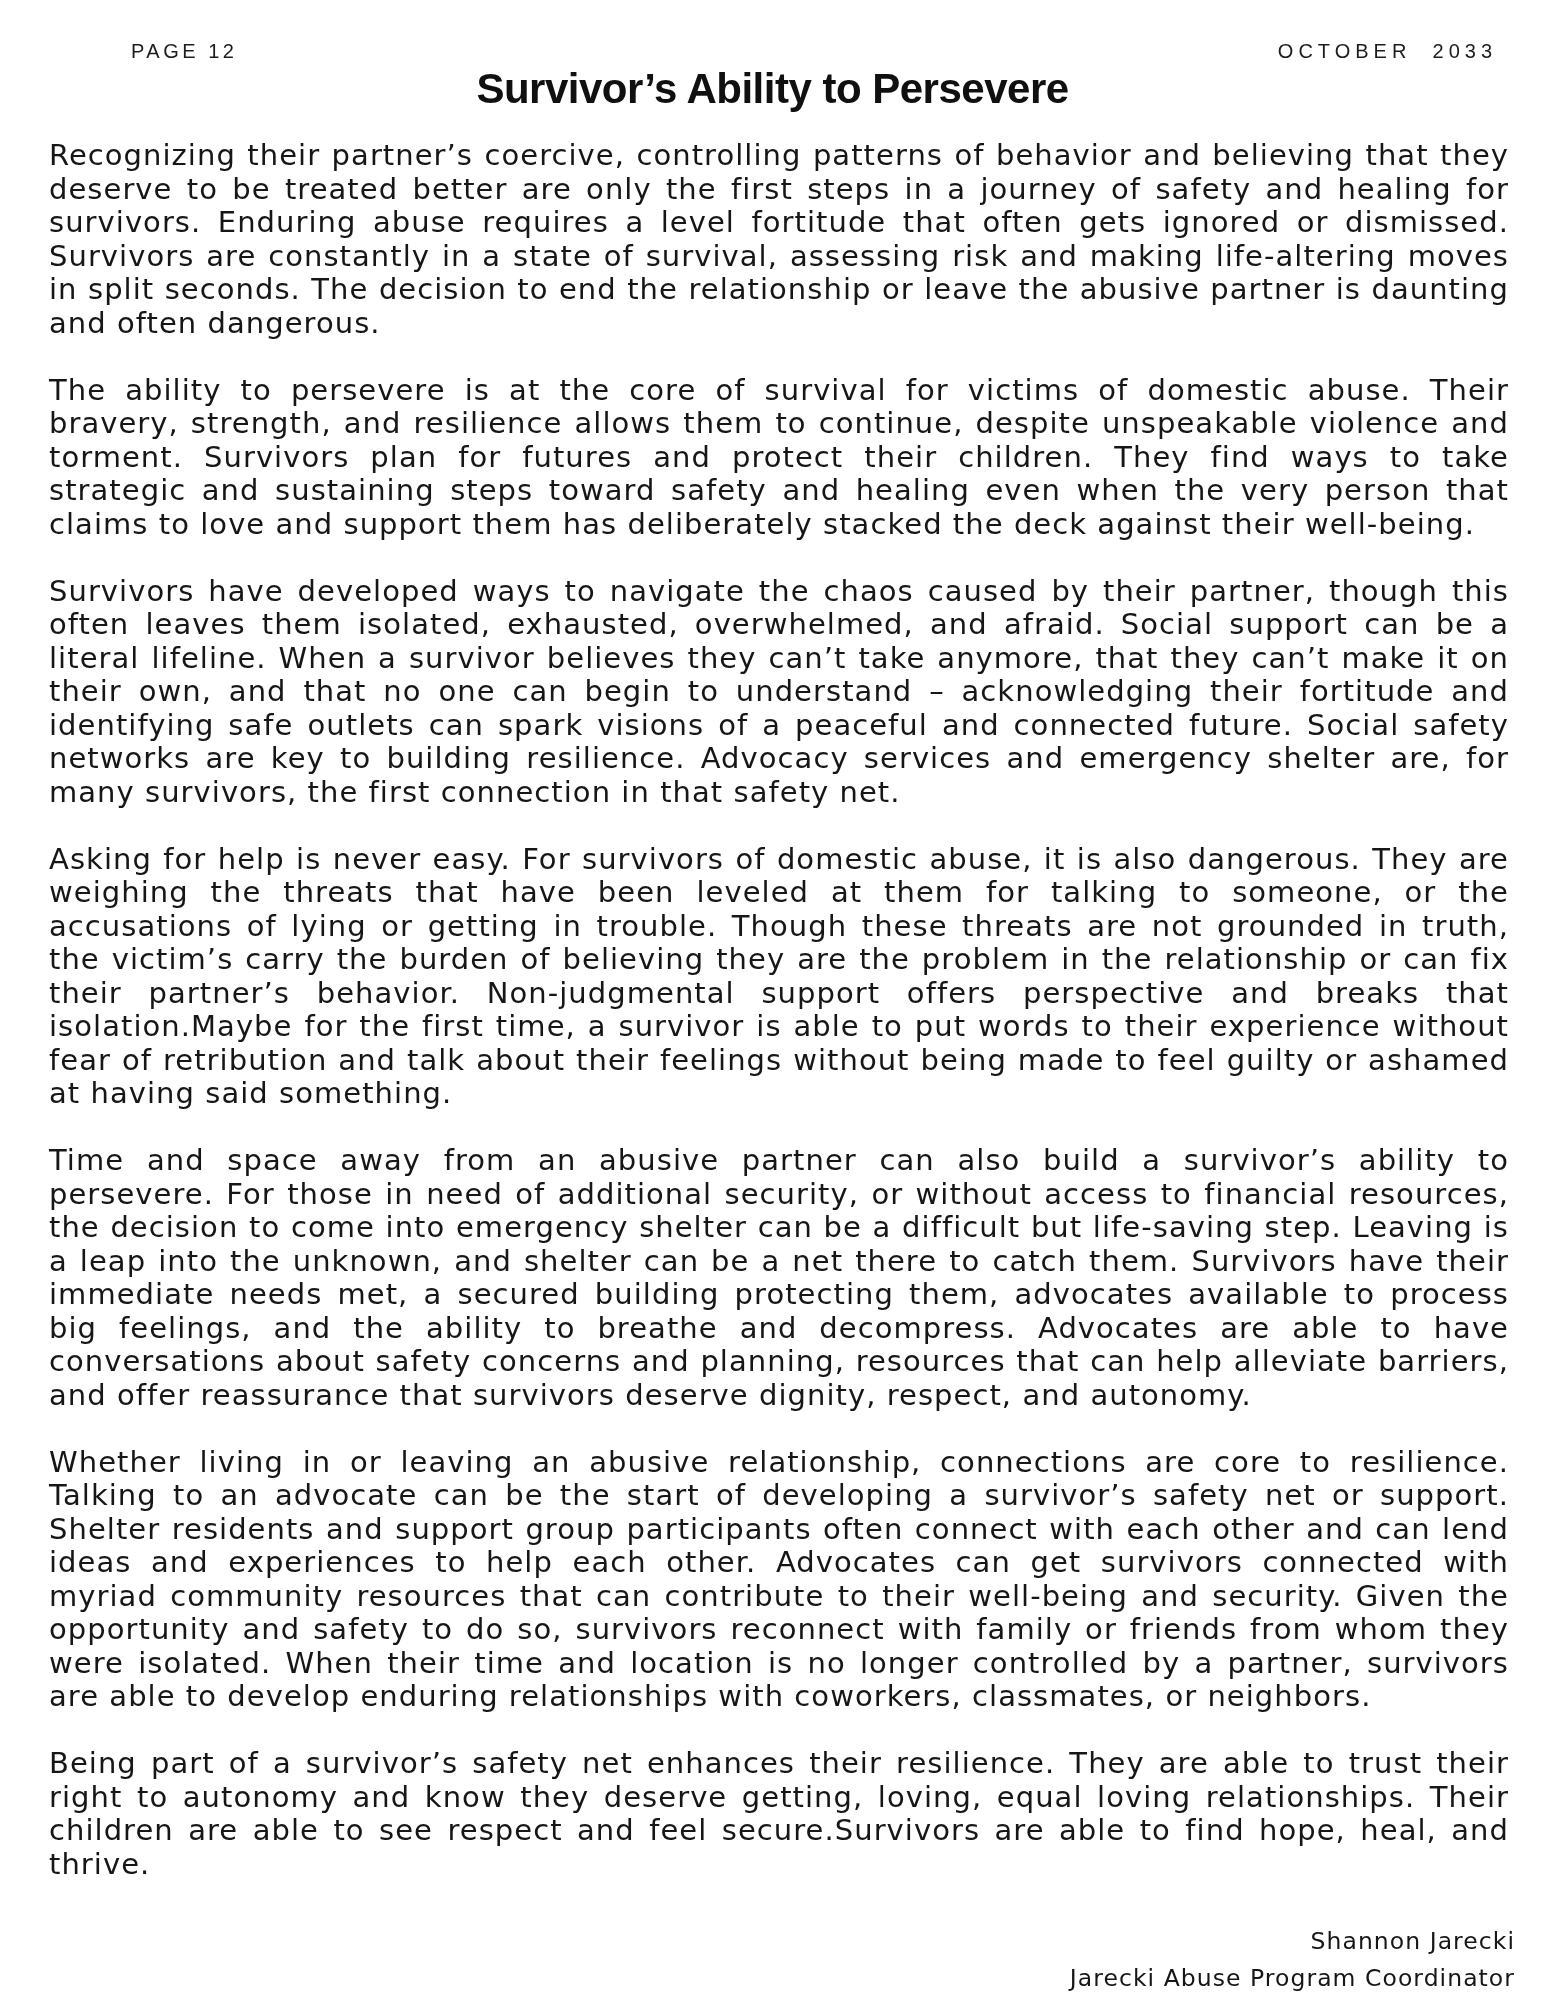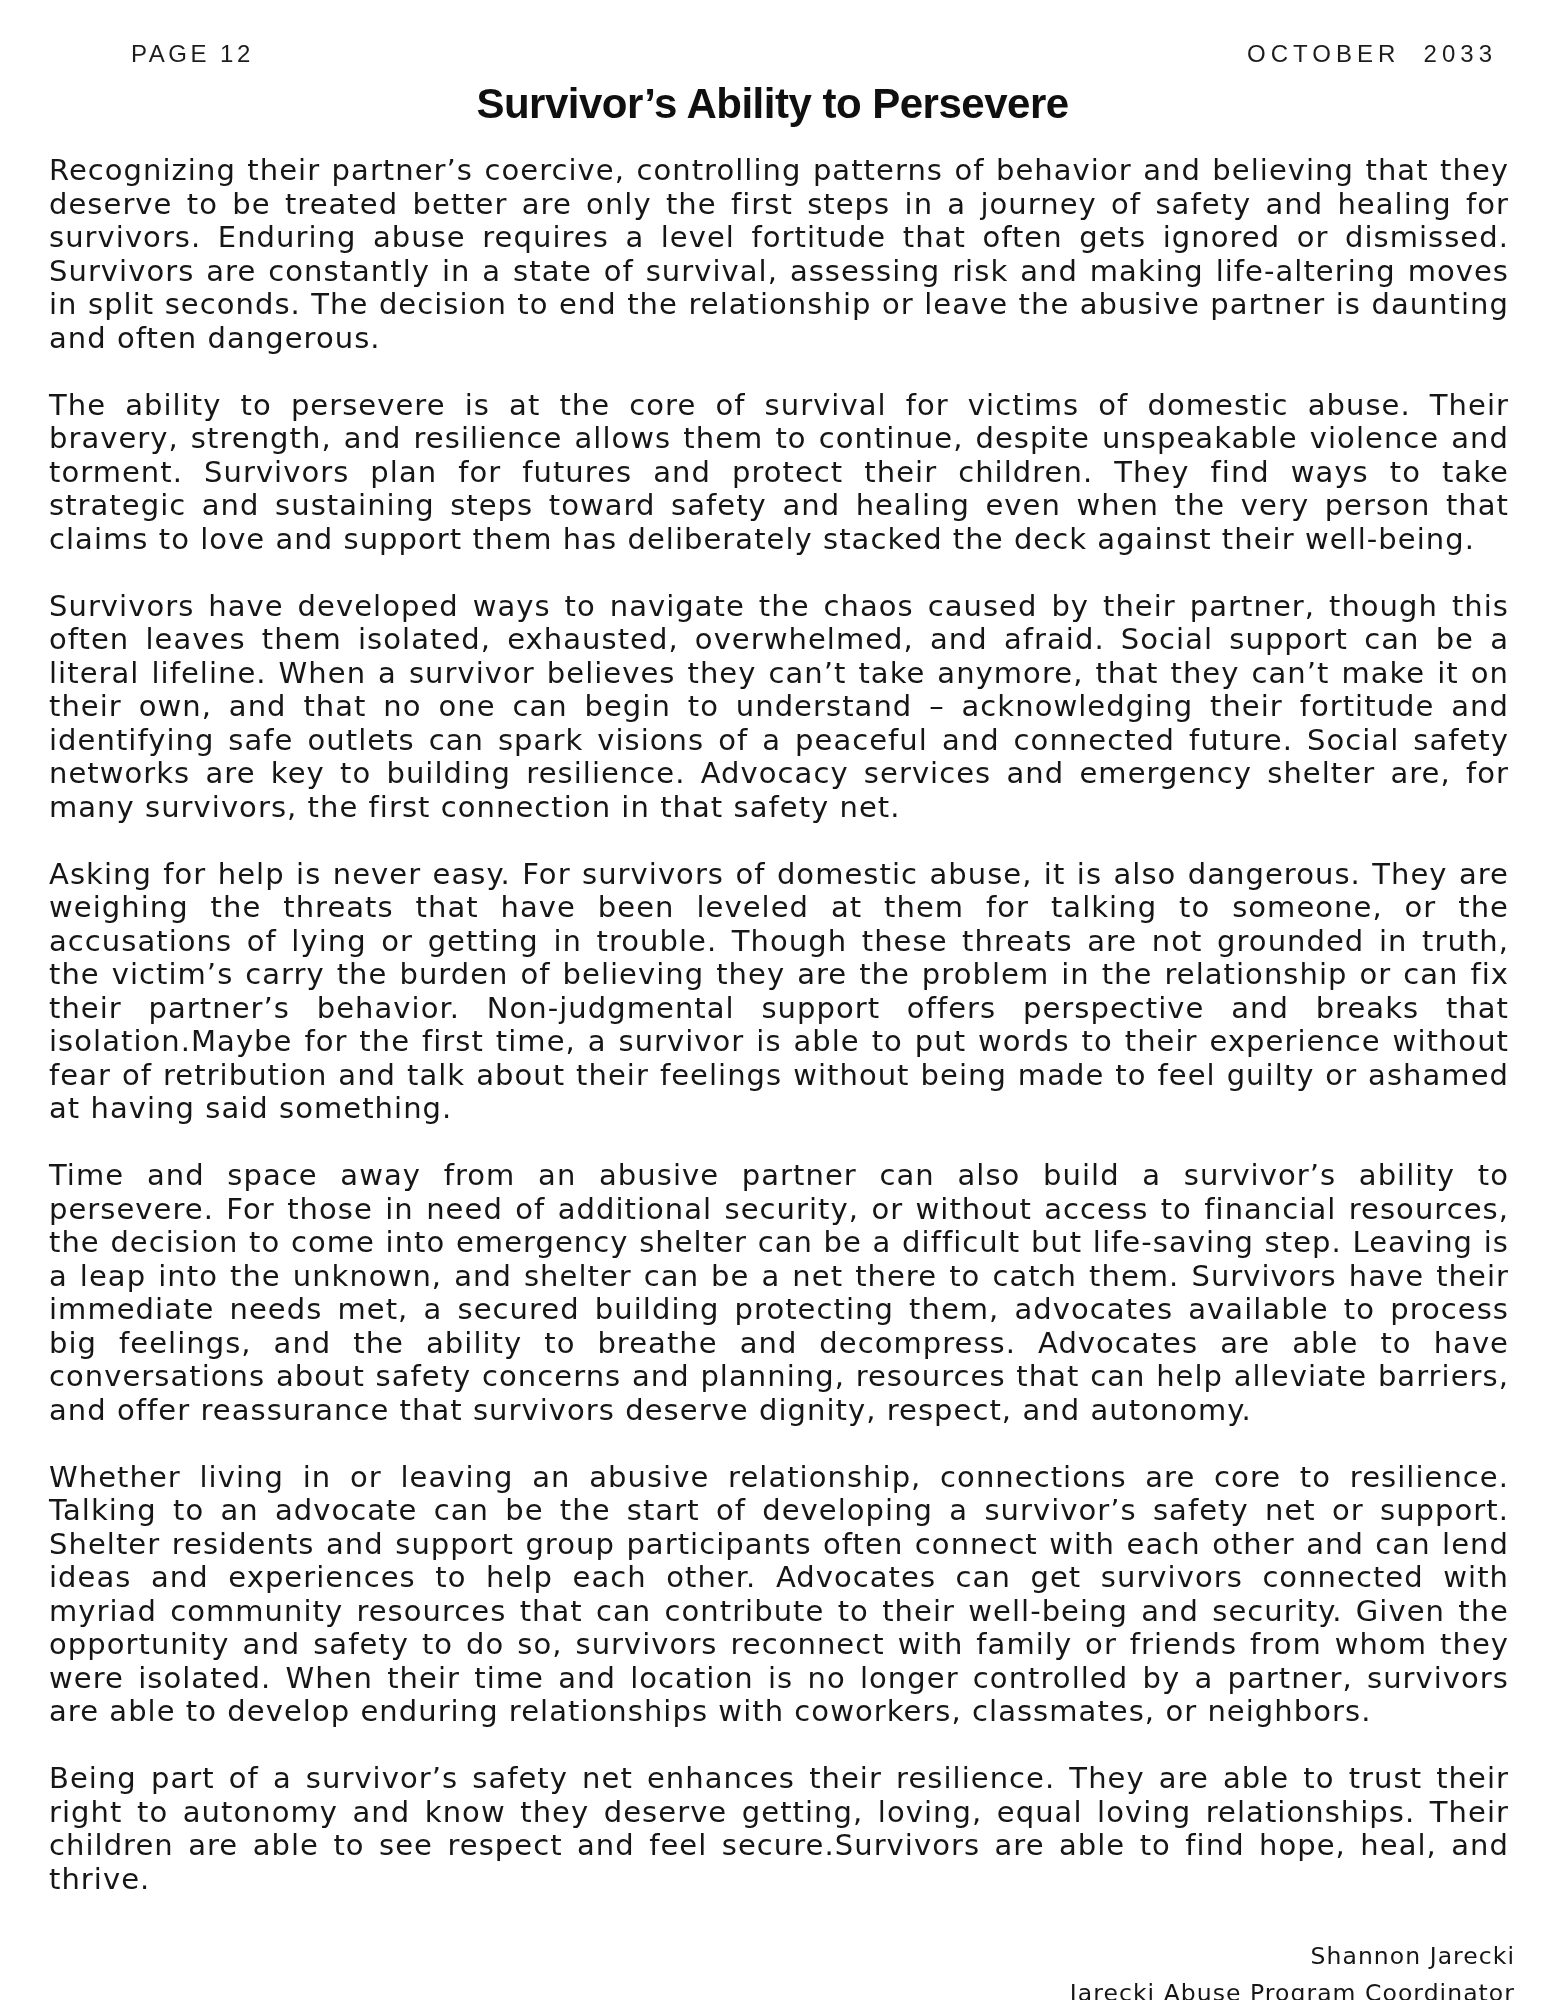--- a/index.html
+++ b/index.html
@@ -12,28 +12,28 @@
     color: #161616;
     font-family: "DejaVu Sans", sans-serif;
     overflow: hidden;
   }
   .header {
     display: flex;
     justify-content: space-between;
     align-items: baseline;
     padding: 40px 48px 0 131px;
     font-family: "Liberation Sans", sans-serif;
-    font-size: 24px;
+    font-size: 20px;
     font-weight: 400;
     color: #1c1c1c;
   }
   .page-number { letter-spacing: 3.5px; white-space: pre; }
   .issue-date  { letter-spacing: 5px;   white-space: pre; }
   .title {
-    margin-top: 12px;
+    margin-top: 2px;
     text-align: center;
     font-family: "Liberation Sans", sans-serif;
     font-weight: 700;
     font-size: 42px;
     letter-spacing: -0.5px;
     color: #101010;
   }
   .body-text {
     padding: 26px 36px 0 49px;
     font-size: 29px;

